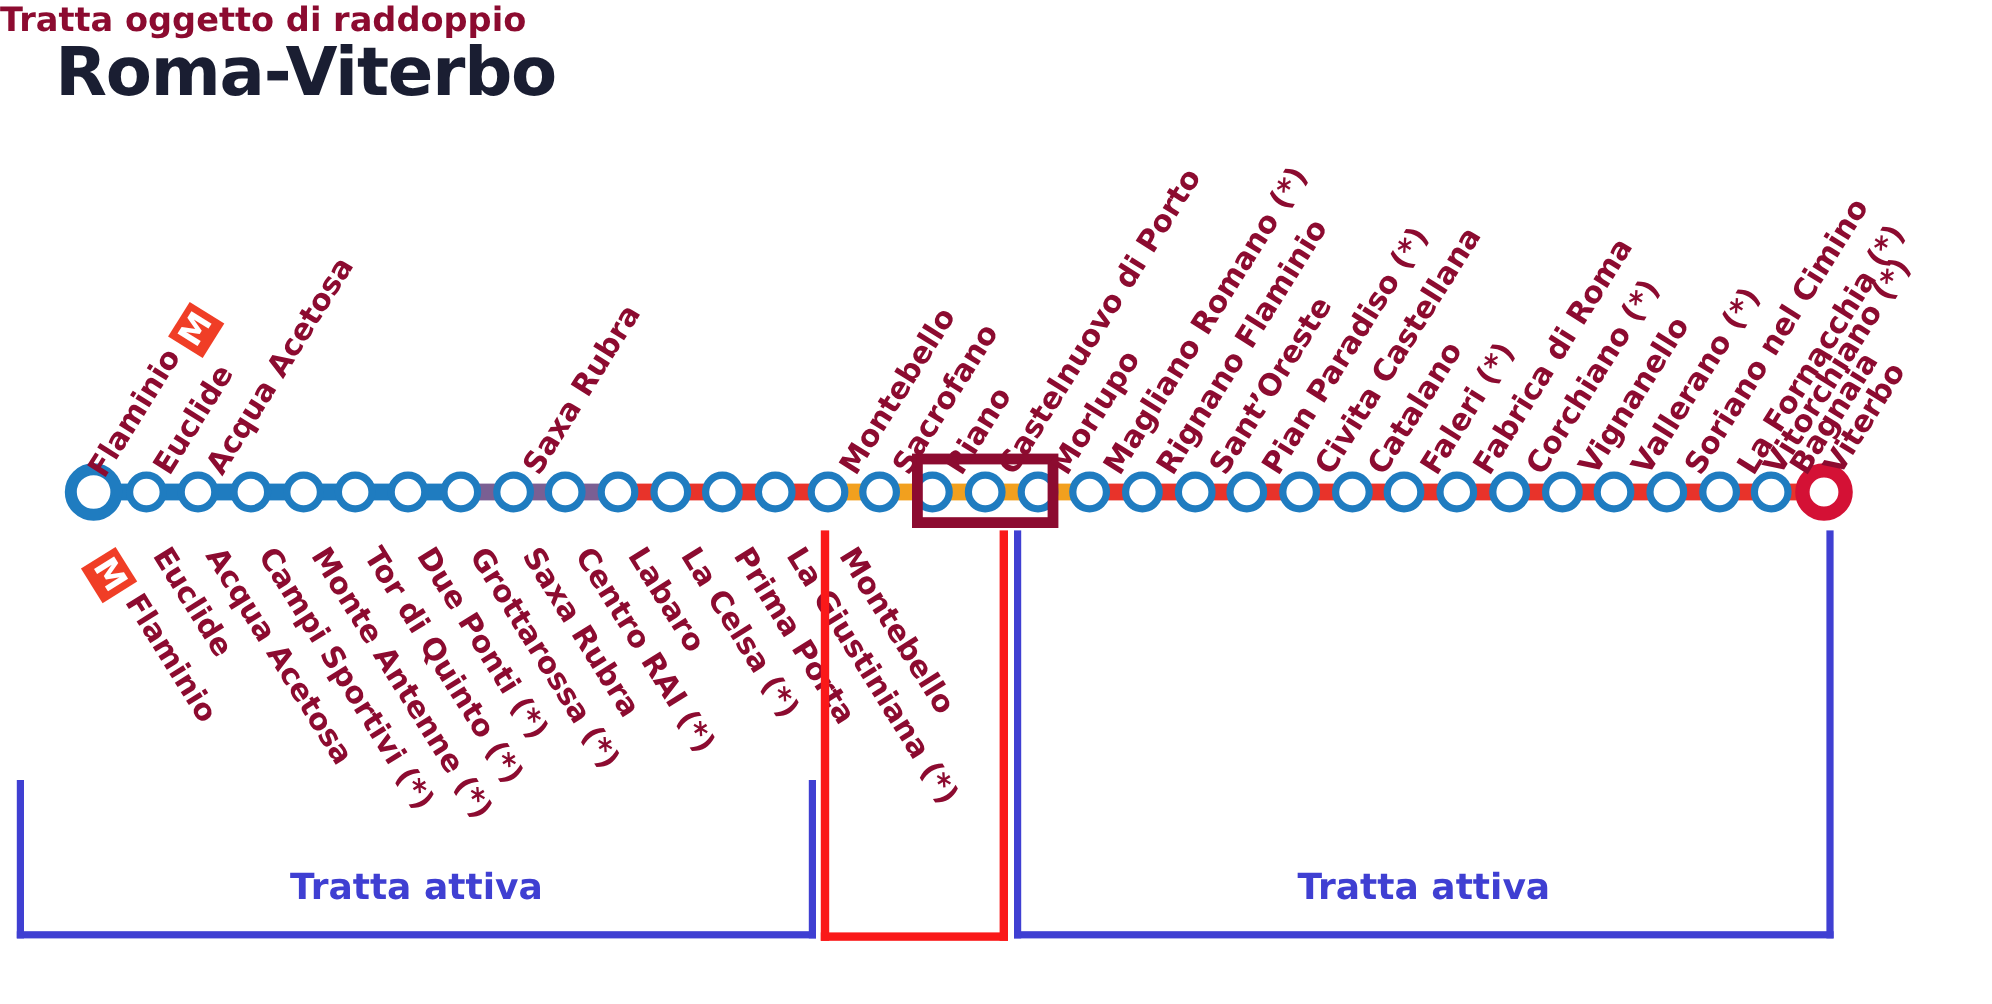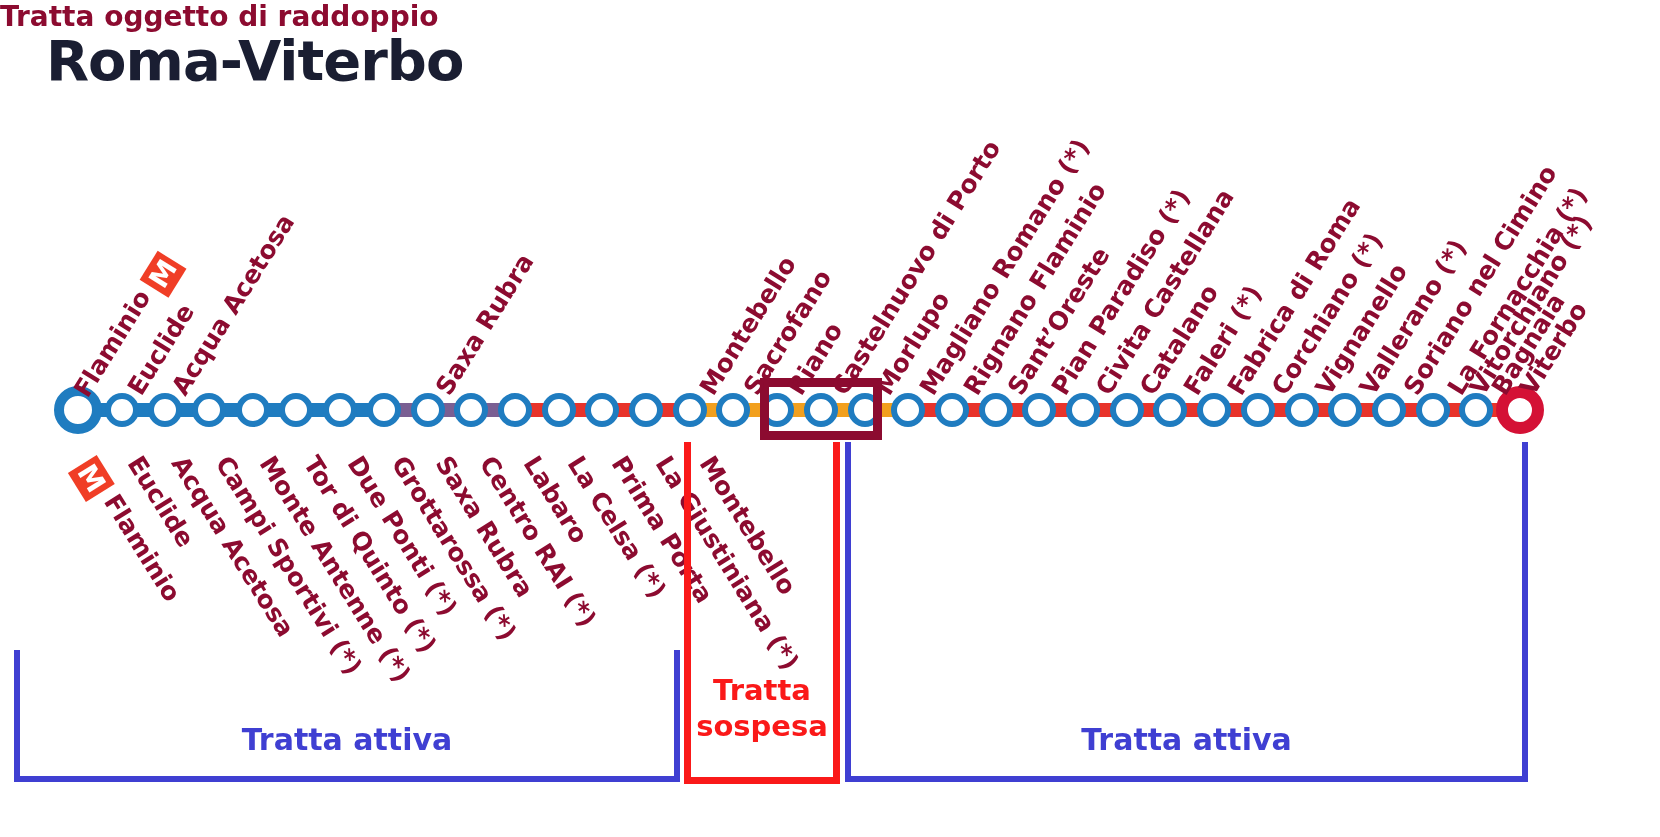--- a/index.html
+++ b/index.html
@@ -177,18 +177,14 @@
       <div class="lbl bot" style="left: 662px; top: 444px;"><span>La Giustiniana (*)</span></div>
       <div class="lbl bot" style="left: 706px; top: 444px;"><span>Montebello</span></div>
     </div>
 
   <div class="bracket blue" id="br-attiva1" style="left: 14px; top: 650px; width: 666px; height: 132px;"></div>
   <div class="bracket red" id="br-sospesa" style="left: 684px; top: 442px; width: 156px; height: 342px;"></div>
   <div class="bracket blue" id="br-attiva2" style="left: 845px; top: 442px; width: 683px; height: 340px;"></div>
 
   <div class="brlabel" id="lbl-attiva1" style="left: 14px; width: 666px; top: 722px;">Tratta attiva</div>
   <div class="brlabel" id="lbl-attiva2" style="left: 845px; width: 683px; top: 722px;">Tratta attiva</div>
-  <div class="brlabel" id="lbl-sospesa" style="left: 684px; width: 156px; top: 672px;">
-    <span>Tratta</span><br>
-    <span>sospesa</span>
-  </div>
   <div id="lbl-raddoppio" style="left: 862px; top: 438px;">Tratta oggetto di raddoppio</div>
 </div>
 
 </body></html>

